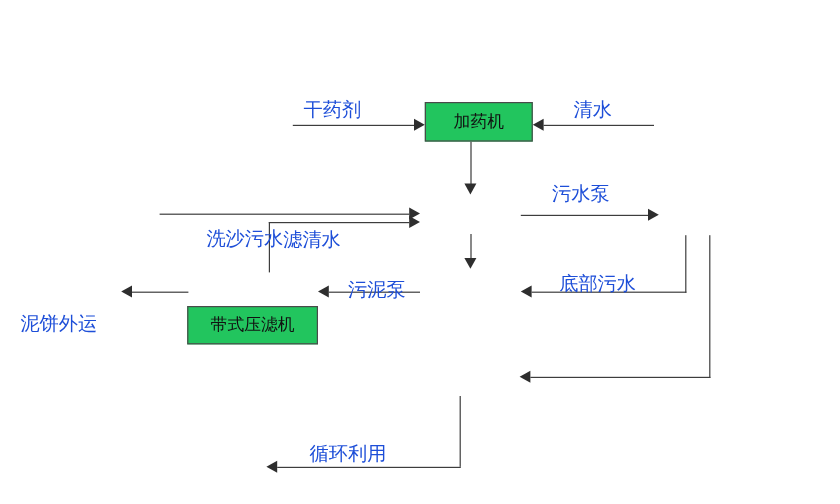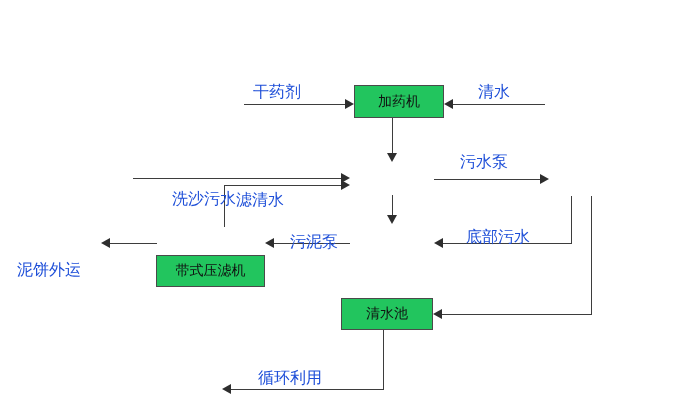--- a/index.html
+++ b/index.html
@@ -130,21 +130,20 @@
   <div class="edge-label" style="left:290px; top:232px;">污泥泵</div>
   <div class="line-h" style="left:274px; top:243px; width:76px;"></div>
   <div class="arrow arrow-left" style="left:265px; top:238px;"></div>
 
 
   <div class="edge-label" style="left:466px; top:227px;">底部污水</div>
   <div class="line-v" style="left:571px; top:196px; height:48px;"></div>
   <div class="line-h" style="left:443px; top:243px; width:129px;"></div>
   <div class="arrow arrow-left" style="left:434px; top:238px;"></div>
 
-  <div class="node" style="left:341px; top:298px; width:92px; height:32px;">清水池</div>
 
   <div class="line-v" style="left:591px; top:196px; height:119px;"></div>
   <div class="line-h" style="left:442px; top:314px; width:150px;"></div>
   <div class="arrow arrow-left" style="left:433px; top:309px;"></div>
 
   <div class="edge-label" style="left:258px; top:368px;">循环利用</div>
   <div class="line-v" style="left:383px; top:330px; height:59px;"></div>
   <div class="line-h" style="left:231px; top:389px; width:153px;"></div>
   <div class="arrow arrow-left" style="left:222px; top:384px;"></div>
 

